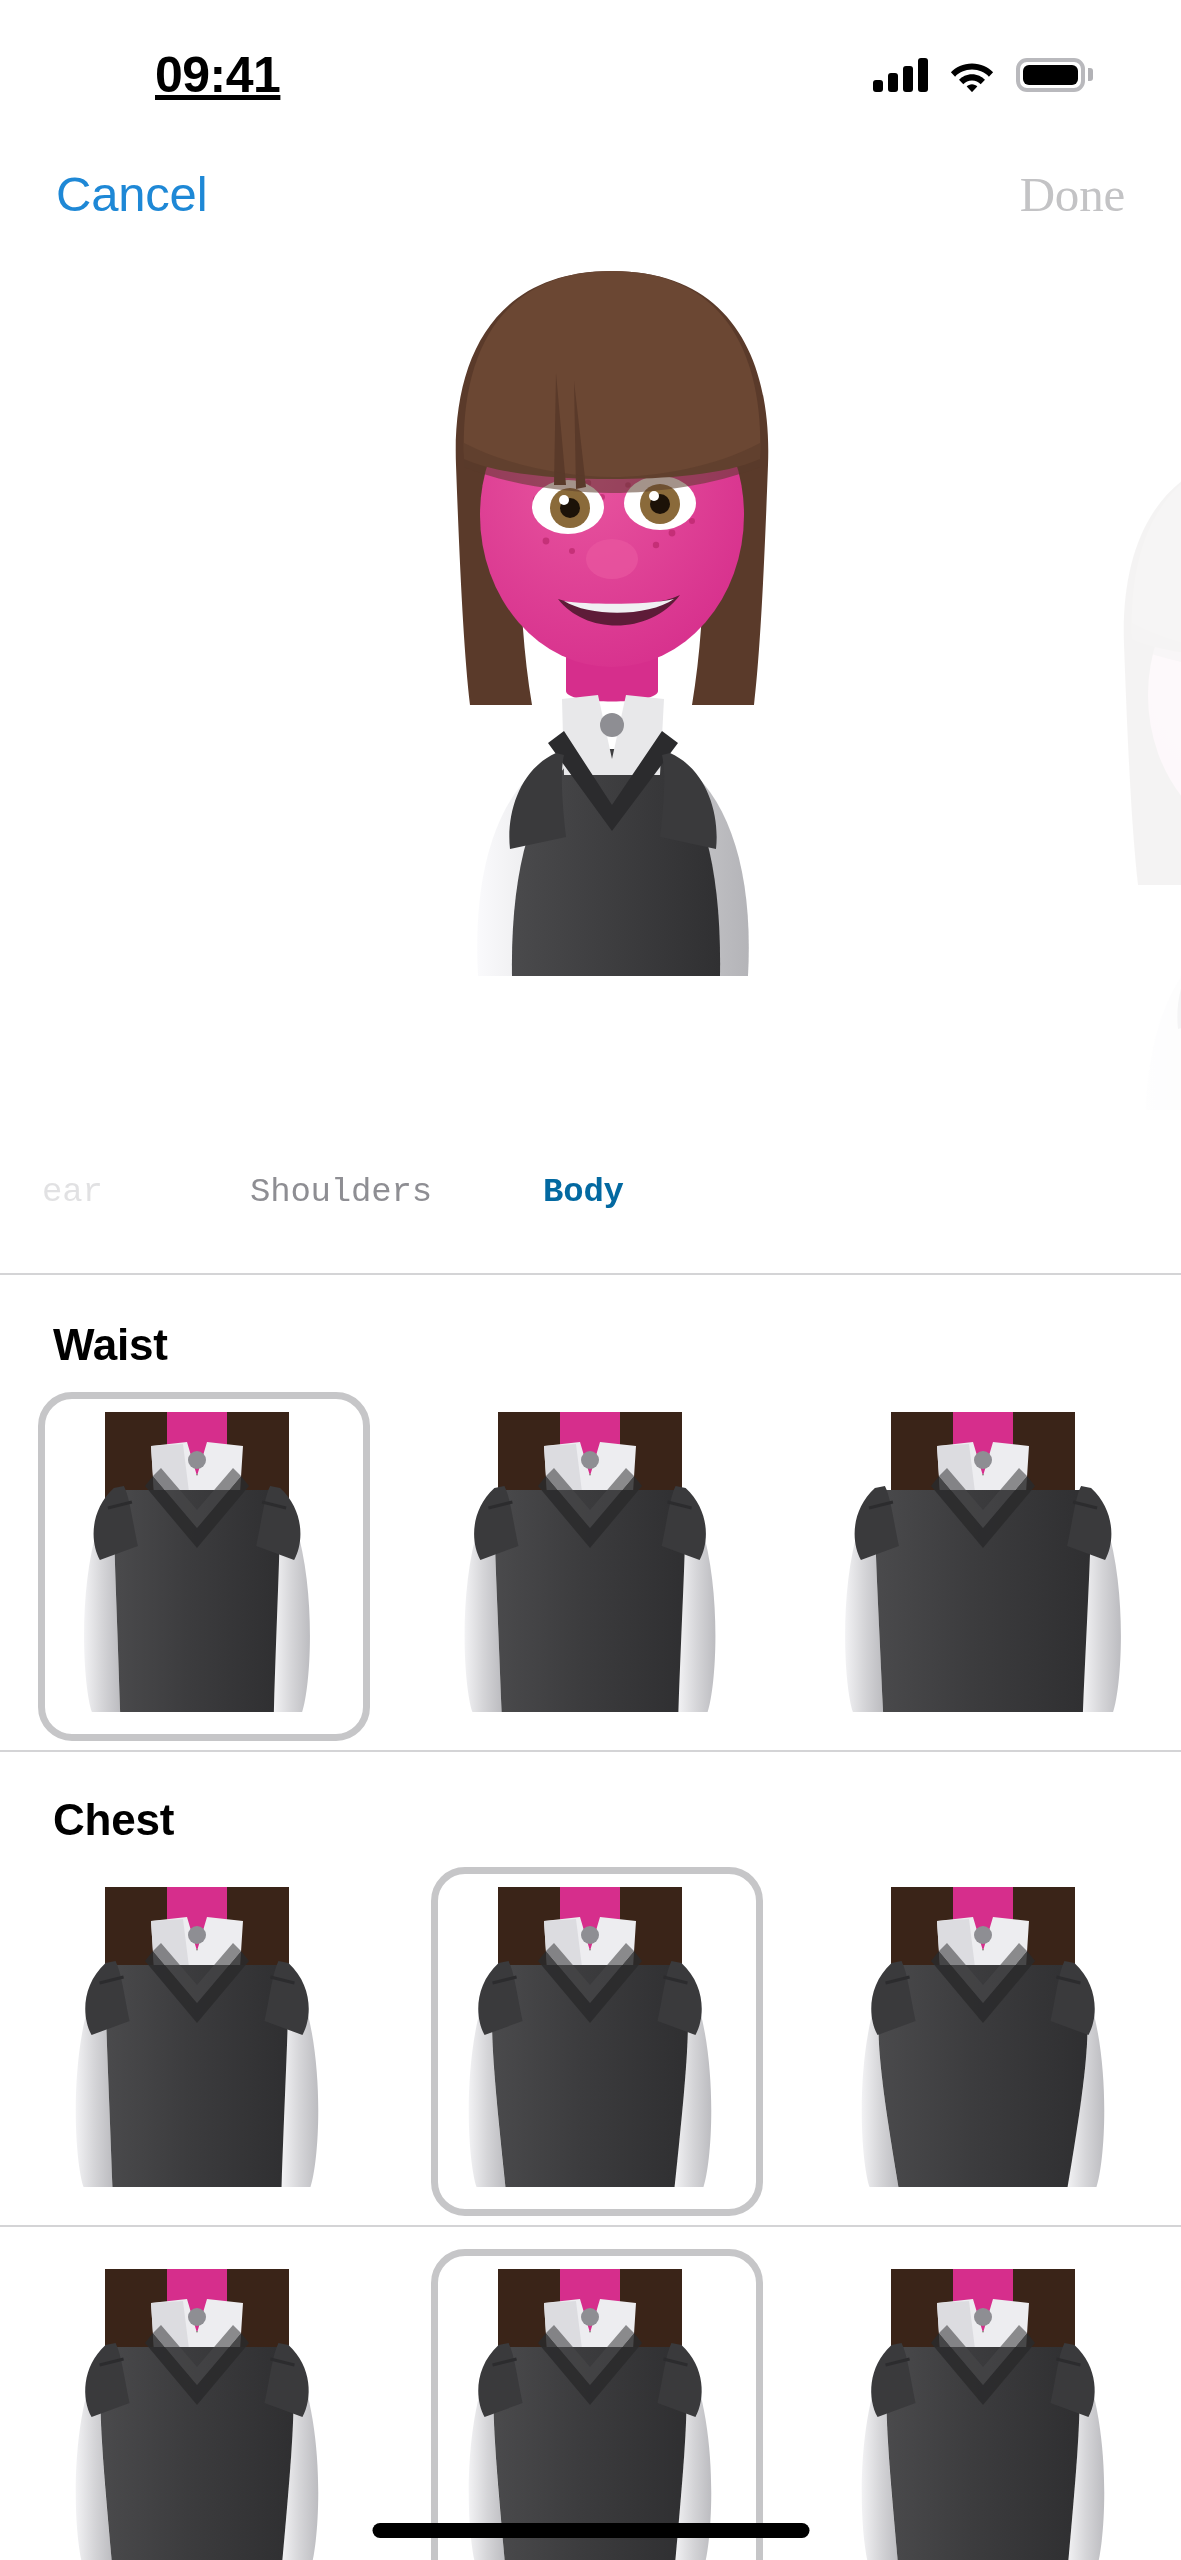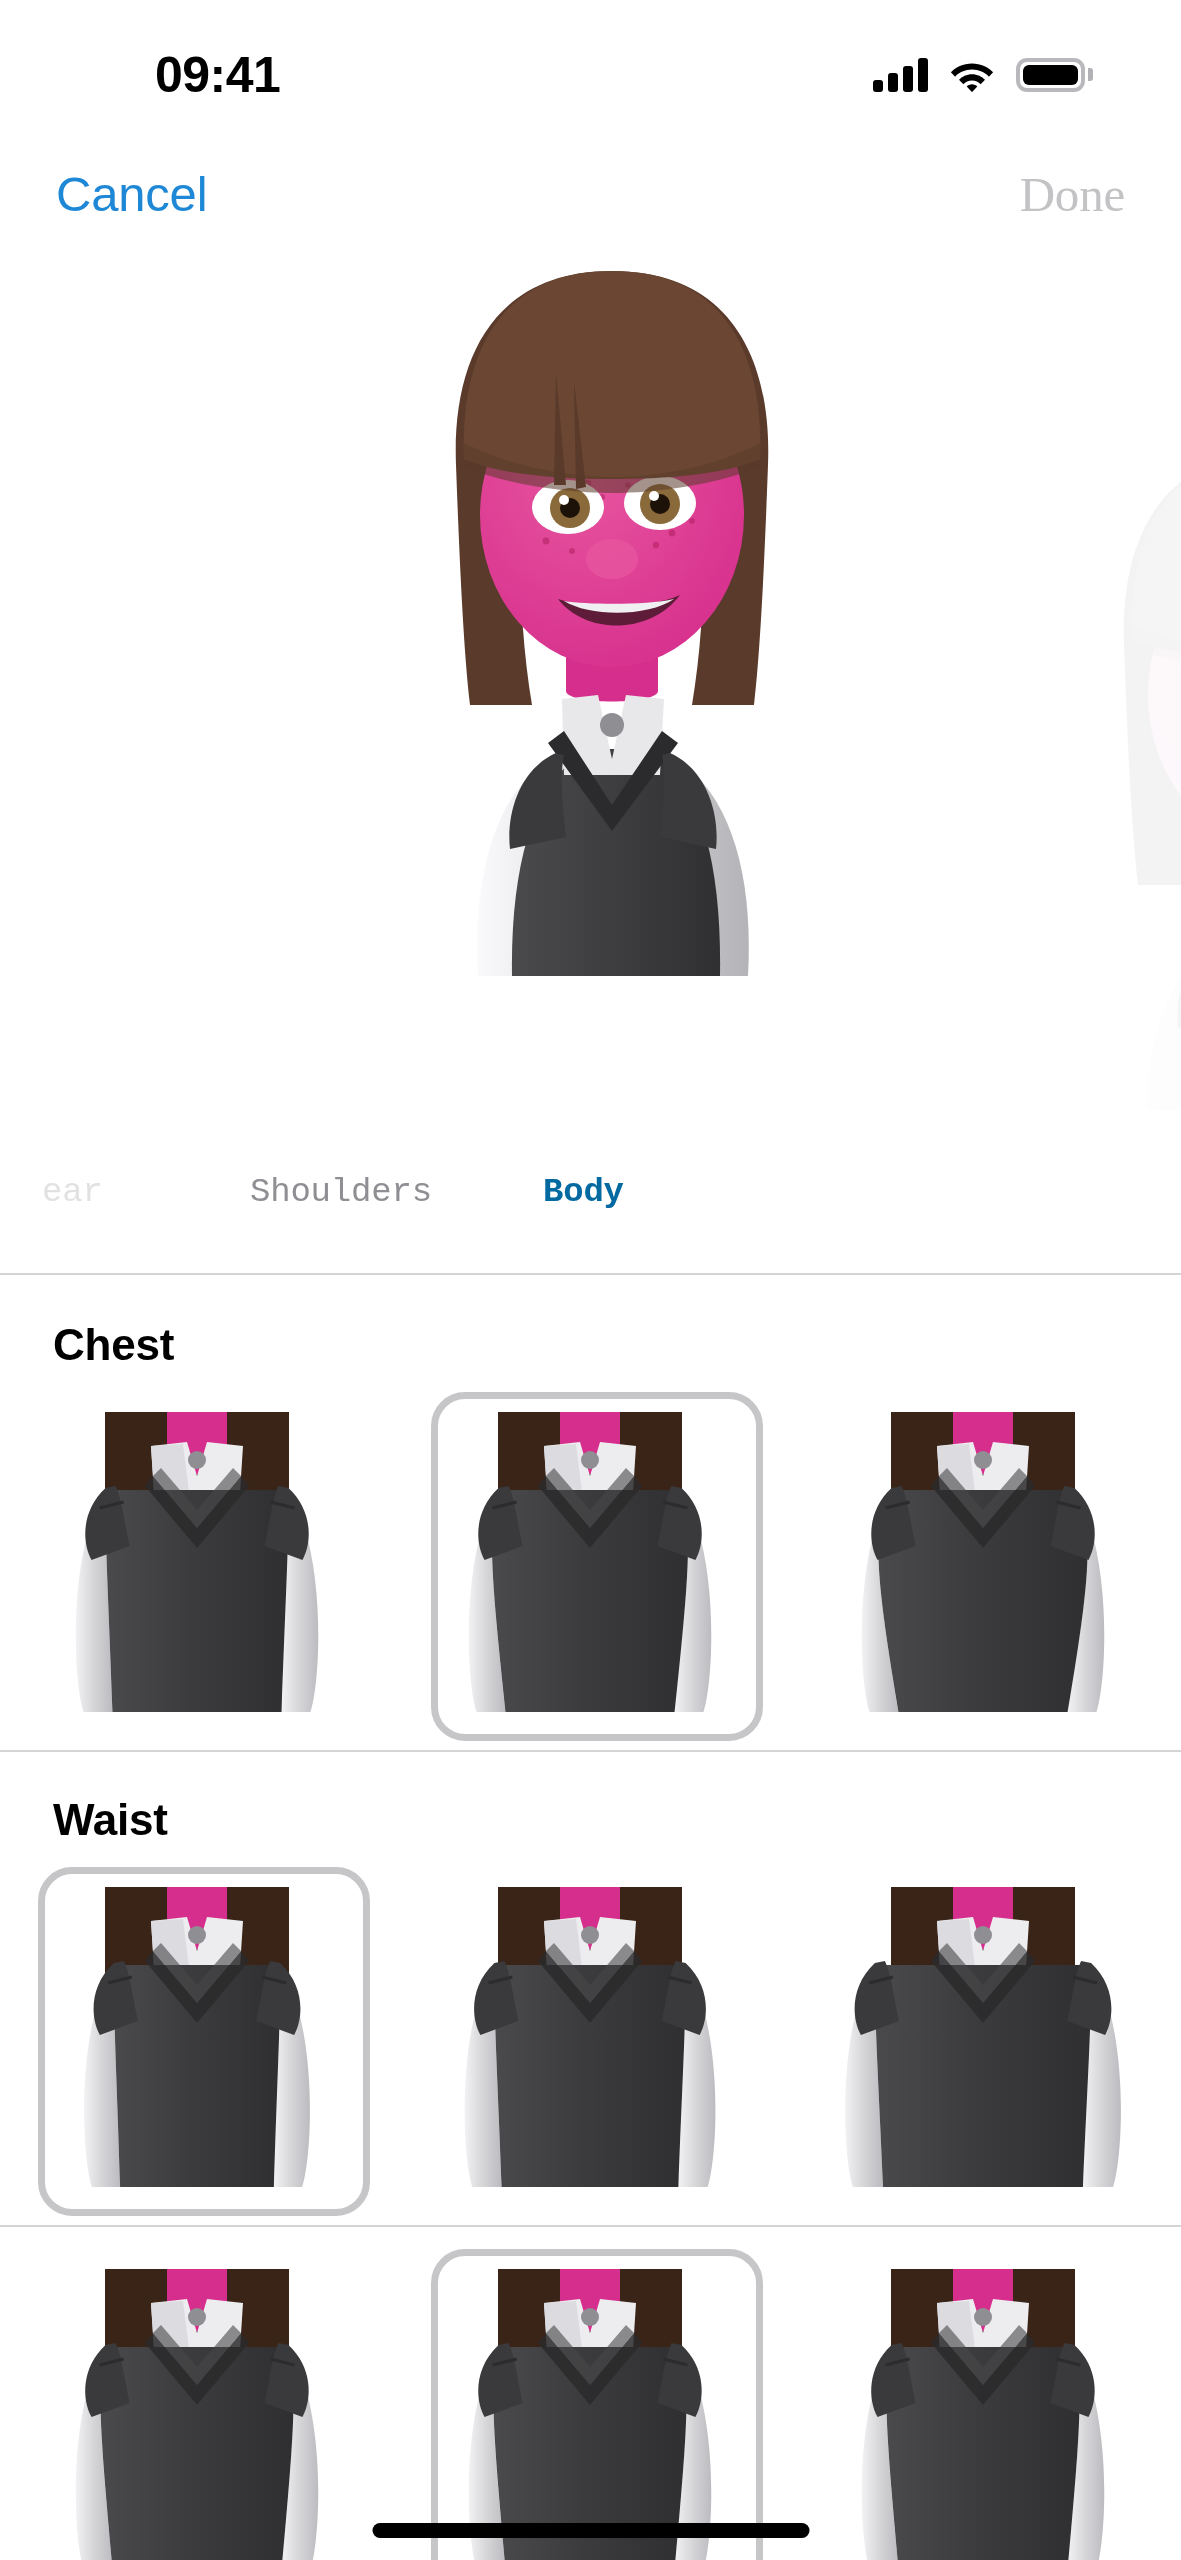--- a/index.html
+++ b/index.html
@@ -23,20 +23,21 @@
   
   .status-bar {
     position: absolute;
     top: 0; left: 0;
     width: 1181px;
     height: 135px;
     display: flex;
     align-items: center;
     justify-content: space-between;
     padding: 0 88px 0 0;
+    text-decoration: underline;
   }
   .status-time {
     margin-left: 155px;
     font-size: 50px;
     font-weight: 700;
     letter-spacing: -0.5px;
     color: #000000;
     line-height: 1;
     margin-top: 14px;
   }
@@ -409,20 +410,137 @@
   </div>
 
   <div class="tab-bar">
     <button class="tab tab-faded">ear</button>
     <button class="tab tab-inactive">Shoulders</button>
     <button class="tab tab-active">Body</button>
   </div>
 
   <div class="sections">
       <div class="section">
+        <div class="section-title">Waist</div>
+        <div class="option-row">
+          <button class="option-cell selected">
+<svg class="thumb" viewBox="0 0 280 300" preserveAspectRatio="xMidYMax meet">
+  <defs>
+    <linearGradient id="vg0.780" x1="0" y1="0" x2="1" y2="0">
+      <stop offset="0" stop-color="#4a4a4c"></stop>
+      <stop offset="0.45" stop-color="#3c3c3e"></stop>
+      <stop offset="1" stop-color="#2f2f31"></stop>
+    </linearGradient>
+    <linearGradient id="ag0.780" x1="0" y1="0" x2="1" y2="0">
+      <stop offset="0" stop-color="#f2f2f4"></stop>
+      <stop offset="0.5" stop-color="#d5d5d8"></stop>
+      <stop offset="1" stop-color="#bcbcc0"></stop>
+    </linearGradient>
+  </defs>
+
+  <rect x="48" y="0" width="184" height="86" fill="#3a2418"></rect>
+
+  <rect x="110" y="0" width="60" height="62" fill="#d62e8c"></rect>
+
+  <path d="M 94 34 L 130 30 L 140 64 L 150 30 L 186 34 L 182 96 L 98 96 Z" fill="#ededf0"></path>
+  <path d="M 94 34 L 126 32 L 134 96 L 98 96 Z" fill="#dcdce0"></path>
+  <circle cx="140" cy="48" r="9" fill="#8e8e93"></circle>
+
+  <path d="M 52.879999999999995 84 C 18.879999999999995 150, 24.879999999999995 270, 34.879999999999995 300 L 63.120000000000005 300 C 58.879999999999995 160, 54.879999999999995 110, 58.879999999999995 84 Z" fill="url(#ag0.780)"></path>
+  <path d="M 227.12 84 C 261.12 150, 255.12 270, 245.12 300 L 216.88 300 C 221.12 160, 225.12 110, 221.12 84 Z" fill="url(#ag0.780)"></path>
+
+  <path d="M 58.879999999999995 78 C 54.879999999999995 110, 58.879999999999995 160, 63.120000000000005 300 L 216.88 300 C 221.12 160, 225.12 110, 221.12 78 Z" fill="url(#vg0.780)"></path>
+
+  <path d="M 88 74 L 140 136 L 192 74 L 184 64 L 140 116 L 96 64 Z" fill="#2a2a2c" opacity="0.85"></path>
+  <path d="M 96 64 L 140 116 L 184 64 L 176 56 L 140 98 L 104 56 Z" fill="#48484a" opacity="0.6"></path>
+
+  <path d="M 56.879999999999995 76 C 32.879999999999995 98, 32.879999999999995 130, 42.879999999999995 148 L 80.88 134 C 74.88 106, 72.88 86, 66.88 74 Z" fill="#3a3a3c"></path>
+  <path d="M 223.12 76 C 247.12 98, 247.12 130, 237.12 148 L 199.12 134 C 205.12 106, 207.12 86, 213.12 74 Z" fill="#3a3a3c"></path>
+  <path d="M 50.879999999999995 96 L 74.88 90" stroke="#2c2c2e" stroke-width="3" fill="none"></path>
+  <path d="M 229.12 96 L 205.12 90" stroke="#2c2c2e" stroke-width="3" fill="none"></path>
+</svg>
+          </button>
+          <button class="option-cell">
+<svg class="thumb" viewBox="0 0 280 300" preserveAspectRatio="xMidYMax meet">
+  <defs>
+    <linearGradient id="vg0.90" x1="0" y1="0" x2="1" y2="0">
+      <stop offset="0" stop-color="#4a4a4c"></stop>
+      <stop offset="0.45" stop-color="#3c3c3e"></stop>
+      <stop offset="1" stop-color="#2f2f31"></stop>
+    </linearGradient>
+    <linearGradient id="ag0.90" x1="0" y1="0" x2="1" y2="0">
+      <stop offset="0" stop-color="#f2f2f4"></stop>
+      <stop offset="0.5" stop-color="#d5d5d8"></stop>
+      <stop offset="1" stop-color="#bcbcc0"></stop>
+    </linearGradient>
+  </defs>
+
+  <rect x="48" y="0" width="184" height="86" fill="#3a2418"></rect>
+
+  <rect x="110" y="0" width="60" height="62" fill="#d62e8c"></rect>
+
+  <path d="M 94 34 L 130 30 L 140 64 L 150 30 L 186 34 L 182 96 L 98 96 Z" fill="#ededf0"></path>
+  <path d="M 94 34 L 126 32 L 134 96 L 98 96 Z" fill="#dcdce0"></path>
+  <circle cx="140" cy="48" r="9" fill="#8e8e93"></circle>
+
+  <path d="M 40.39999999999999 84 C 6.3999999999999915 150, 12.399999999999991 270, 22.39999999999999 300 L 51.599999999999994 300 C 46.39999999999999 160, 42.39999999999999 110, 46.39999999999999 84 Z" fill="url(#ag0.90)"></path>
+  <path d="M 239.60000000000002 84 C 273.6 150, 267.6 270, 257.6 300 L 228.4 300 C 233.60000000000002 160, 237.60000000000002 110, 233.60000000000002 84 Z" fill="url(#ag0.90)"></path>
+
+  <path d="M 46.39999999999999 78 C 42.39999999999999 110, 46.39999999999999 160, 51.599999999999994 300 L 228.4 300 C 233.60000000000002 160, 237.60000000000002 110, 233.60000000000002 78 Z" fill="url(#vg0.90)"></path>
+
+  <path d="M 88 74 L 140 136 L 192 74 L 184 64 L 140 116 L 96 64 Z" fill="#2a2a2c" opacity="0.85"></path>
+  <path d="M 96 64 L 140 116 L 184 64 L 176 56 L 140 98 L 104 56 Z" fill="#48484a" opacity="0.6"></path>
+
+  <path d="M 44.39999999999999 76 C 20.39999999999999 98, 20.39999999999999 130, 30.39999999999999 148 L 68.39999999999999 134 C 62.39999999999999 106, 60.39999999999999 86, 54.39999999999999 74 Z" fill="#3a3a3c"></path>
+  <path d="M 235.60000000000002 76 C 259.6 98, 259.6 130, 249.60000000000002 148 L 211.60000000000002 134 C 217.60000000000002 106, 219.60000000000002 86, 225.60000000000002 74 Z" fill="#3a3a3c"></path>
+  <path d="M 38.39999999999999 96 L 62.39999999999999 90" stroke="#2c2c2e" stroke-width="3" fill="none"></path>
+  <path d="M 241.60000000000002 96 L 217.60000000000002 90" stroke="#2c2c2e" stroke-width="3" fill="none"></path>
+</svg>
+          </button>
+          <button class="option-cell">
+<svg class="thumb" viewBox="0 0 280 300" preserveAspectRatio="xMidYMax meet">
+  <defs>
+    <linearGradient id="vg1.020" x1="0" y1="0" x2="1" y2="0">
+      <stop offset="0" stop-color="#4a4a4c"></stop>
+      <stop offset="0.45" stop-color="#3c3c3e"></stop>
+      <stop offset="1" stop-color="#2f2f31"></stop>
+    </linearGradient>
+    <linearGradient id="ag1.020" x1="0" y1="0" x2="1" y2="0">
+      <stop offset="0" stop-color="#f2f2f4"></stop>
+      <stop offset="0.5" stop-color="#d5d5d8"></stop>
+      <stop offset="1" stop-color="#bcbcc0"></stop>
+    </linearGradient>
+  </defs>
+
+  <rect x="48" y="0" width="184" height="86" fill="#3a2418"></rect>
+
+  <rect x="110" y="0" width="60" height="62" fill="#d62e8c"></rect>
+
+  <path d="M 94 34 L 130 30 L 140 64 L 150 30 L 186 34 L 182 96 L 98 96 Z" fill="#ededf0"></path>
+  <path d="M 94 34 L 126 32 L 134 96 L 98 96 Z" fill="#dcdce0"></path>
+  <circle cx="140" cy="48" r="9" fill="#8e8e93"></circle>
+
+  <path d="M 27.92 84 C -6.079999999999998 150, -0.0799999999999983 270, 9.920000000000002 300 L 40.08 300 C 33.92 160, 29.92 110, 33.92 84 Z" fill="url(#ag1.020)"></path>
+  <path d="M 252.07999999999998 84 C 286.08 150, 280.08 270, 270.08 300 L 239.92000000000002 300 C 246.07999999999998 160, 250.07999999999998 110, 246.07999999999998 84 Z" fill="url(#ag1.020)"></path>
+
+  <path d="M 33.92 78 C 29.92 110, 33.92 160, 40.08 300 L 239.92000000000002 300 C 246.07999999999998 160, 250.07999999999998 110, 246.07999999999998 78 Z" fill="url(#vg1.020)"></path>
+
+  <path d="M 88 74 L 140 136 L 192 74 L 184 64 L 140 116 L 96 64 Z" fill="#2a2a2c" opacity="0.85"></path>
+  <path d="M 96 64 L 140 116 L 184 64 L 176 56 L 140 98 L 104 56 Z" fill="#48484a" opacity="0.6"></path>
+
+  <path d="M 31.92 76 C 7.920000000000002 98, 7.920000000000002 130, 17.92 148 L 55.92 134 C 49.92 106, 47.92 86, 41.92 74 Z" fill="#3a3a3c"></path>
+  <path d="M 248.07999999999998 76 C 272.08 98, 272.08 130, 262.08 148 L 224.07999999999998 134 C 230.07999999999998 106, 232.07999999999998 86, 238.07999999999998 74 Z" fill="#3a3a3c"></path>
+  <path d="M 25.92 96 L 49.92 90" stroke="#2c2c2e" stroke-width="3" fill="none"></path>
+  <path d="M 254.07999999999998 96 L 230.07999999999998 90" stroke="#2c2c2e" stroke-width="3" fill="none"></path>
+</svg>
+          </button>
+        </div>
+        <div class="section-divider"></div>
+      </div>
+      <div class="section">
         <div class="section-title">Chest</div>
         <div class="option-row">
           <button class="option-cell">
 <svg class="thumb" viewBox="0 0 280 300" preserveAspectRatio="xMidYMax meet">
   <defs>
     <linearGradient id="vg0.860" x1="0" y1="0" x2="1" y2="0">
       <stop offset="0" stop-color="#4a4a4c"></stop>
       <stop offset="0.45" stop-color="#3c3c3e"></stop>
       <stop offset="1" stop-color="#2f2f31"></stop>
     </linearGradient>
@@ -520,137 +638,20 @@
 
   <path d="M 50.56 78 C 27.840000000000003 110, 31.840000000000003 160, 55.44 300 L 224.56 300 C 248.16 160, 252.16 110, 229.44 78 Z" fill="url(#vg0.860.72)"></path>
 
   <path d="M 88 74 L 140 136 L 192 74 L 184 64 L 140 116 L 96 64 Z" fill="#2a2a2c" opacity="0.85"></path>
   <path d="M 96 64 L 140 116 L 184 64 L 176 56 L 140 98 L 104 56 Z" fill="#48484a" opacity="0.6"></path>
 
   <path d="M 48.56 76 C 24.560000000000002 98, 24.560000000000002 130, 34.56 148 L 72.56 134 C 66.56 106, 64.56 86, 58.56 74 Z" fill="#3a3a3c"></path>
   <path d="M 231.44 76 C 255.44 98, 255.44 130, 245.44 148 L 207.44 134 C 213.44 106, 215.44 86, 221.44 74 Z" fill="#3a3a3c"></path>
   <path d="M 42.56 96 L 66.56 90" stroke="#2c2c2e" stroke-width="3" fill="none"></path>
   <path d="M 237.44 96 L 213.44 90" stroke="#2c2c2e" stroke-width="3" fill="none"></path>
-</svg>
-          </button>
-        </div>
-        <div class="section-divider"></div>
-      </div>
-      <div class="section">
-        <div class="section-title">Waist</div>
-        <div class="option-row">
-          <button class="option-cell selected">
-<svg class="thumb" viewBox="0 0 280 300" preserveAspectRatio="xMidYMax meet">
-  <defs>
-    <linearGradient id="vg0.780" x1="0" y1="0" x2="1" y2="0">
-      <stop offset="0" stop-color="#4a4a4c"></stop>
-      <stop offset="0.45" stop-color="#3c3c3e"></stop>
-      <stop offset="1" stop-color="#2f2f31"></stop>
-    </linearGradient>
-    <linearGradient id="ag0.780" x1="0" y1="0" x2="1" y2="0">
-      <stop offset="0" stop-color="#f2f2f4"></stop>
-      <stop offset="0.5" stop-color="#d5d5d8"></stop>
-      <stop offset="1" stop-color="#bcbcc0"></stop>
-    </linearGradient>
-  </defs>
-
-  <rect x="48" y="0" width="184" height="86" fill="#3a2418"></rect>
-
-  <rect x="110" y="0" width="60" height="62" fill="#d62e8c"></rect>
-
-  <path d="M 94 34 L 130 30 L 140 64 L 150 30 L 186 34 L 182 96 L 98 96 Z" fill="#ededf0"></path>
-  <path d="M 94 34 L 126 32 L 134 96 L 98 96 Z" fill="#dcdce0"></path>
-  <circle cx="140" cy="48" r="9" fill="#8e8e93"></circle>
-
-  <path d="M 52.879999999999995 84 C 18.879999999999995 150, 24.879999999999995 270, 34.879999999999995 300 L 63.120000000000005 300 C 58.879999999999995 160, 54.879999999999995 110, 58.879999999999995 84 Z" fill="url(#ag0.780)"></path>
-  <path d="M 227.12 84 C 261.12 150, 255.12 270, 245.12 300 L 216.88 300 C 221.12 160, 225.12 110, 221.12 84 Z" fill="url(#ag0.780)"></path>
-
-  <path d="M 58.879999999999995 78 C 54.879999999999995 110, 58.879999999999995 160, 63.120000000000005 300 L 216.88 300 C 221.12 160, 225.12 110, 221.12 78 Z" fill="url(#vg0.780)"></path>
-
-  <path d="M 88 74 L 140 136 L 192 74 L 184 64 L 140 116 L 96 64 Z" fill="#2a2a2c" opacity="0.85"></path>
-  <path d="M 96 64 L 140 116 L 184 64 L 176 56 L 140 98 L 104 56 Z" fill="#48484a" opacity="0.6"></path>
-
-  <path d="M 56.879999999999995 76 C 32.879999999999995 98, 32.879999999999995 130, 42.879999999999995 148 L 80.88 134 C 74.88 106, 72.88 86, 66.88 74 Z" fill="#3a3a3c"></path>
-  <path d="M 223.12 76 C 247.12 98, 247.12 130, 237.12 148 L 199.12 134 C 205.12 106, 207.12 86, 213.12 74 Z" fill="#3a3a3c"></path>
-  <path d="M 50.879999999999995 96 L 74.88 90" stroke="#2c2c2e" stroke-width="3" fill="none"></path>
-  <path d="M 229.12 96 L 205.12 90" stroke="#2c2c2e" stroke-width="3" fill="none"></path>
-</svg>
-          </button>
-          <button class="option-cell">
-<svg class="thumb" viewBox="0 0 280 300" preserveAspectRatio="xMidYMax meet">
-  <defs>
-    <linearGradient id="vg0.90" x1="0" y1="0" x2="1" y2="0">
-      <stop offset="0" stop-color="#4a4a4c"></stop>
-      <stop offset="0.45" stop-color="#3c3c3e"></stop>
-      <stop offset="1" stop-color="#2f2f31"></stop>
-    </linearGradient>
-    <linearGradient id="ag0.90" x1="0" y1="0" x2="1" y2="0">
-      <stop offset="0" stop-color="#f2f2f4"></stop>
-      <stop offset="0.5" stop-color="#d5d5d8"></stop>
-      <stop offset="1" stop-color="#bcbcc0"></stop>
-    </linearGradient>
-  </defs>
-
-  <rect x="48" y="0" width="184" height="86" fill="#3a2418"></rect>
-
-  <rect x="110" y="0" width="60" height="62" fill="#d62e8c"></rect>
-
-  <path d="M 94 34 L 130 30 L 140 64 L 150 30 L 186 34 L 182 96 L 98 96 Z" fill="#ededf0"></path>
-  <path d="M 94 34 L 126 32 L 134 96 L 98 96 Z" fill="#dcdce0"></path>
-  <circle cx="140" cy="48" r="9" fill="#8e8e93"></circle>
-
-  <path d="M 40.39999999999999 84 C 6.3999999999999915 150, 12.399999999999991 270, 22.39999999999999 300 L 51.599999999999994 300 C 46.39999999999999 160, 42.39999999999999 110, 46.39999999999999 84 Z" fill="url(#ag0.90)"></path>
-  <path d="M 239.60000000000002 84 C 273.6 150, 267.6 270, 257.6 300 L 228.4 300 C 233.60000000000002 160, 237.60000000000002 110, 233.60000000000002 84 Z" fill="url(#ag0.90)"></path>
-
-  <path d="M 46.39999999999999 78 C 42.39999999999999 110, 46.39999999999999 160, 51.599999999999994 300 L 228.4 300 C 233.60000000000002 160, 237.60000000000002 110, 233.60000000000002 78 Z" fill="url(#vg0.90)"></path>
-
-  <path d="M 88 74 L 140 136 L 192 74 L 184 64 L 140 116 L 96 64 Z" fill="#2a2a2c" opacity="0.85"></path>
-  <path d="M 96 64 L 140 116 L 184 64 L 176 56 L 140 98 L 104 56 Z" fill="#48484a" opacity="0.6"></path>
-
-  <path d="M 44.39999999999999 76 C 20.39999999999999 98, 20.39999999999999 130, 30.39999999999999 148 L 68.39999999999999 134 C 62.39999999999999 106, 60.39999999999999 86, 54.39999999999999 74 Z" fill="#3a3a3c"></path>
-  <path d="M 235.60000000000002 76 C 259.6 98, 259.6 130, 249.60000000000002 148 L 211.60000000000002 134 C 217.60000000000002 106, 219.60000000000002 86, 225.60000000000002 74 Z" fill="#3a3a3c"></path>
-  <path d="M 38.39999999999999 96 L 62.39999999999999 90" stroke="#2c2c2e" stroke-width="3" fill="none"></path>
-  <path d="M 241.60000000000002 96 L 217.60000000000002 90" stroke="#2c2c2e" stroke-width="3" fill="none"></path>
-</svg>
-          </button>
-          <button class="option-cell">
-<svg class="thumb" viewBox="0 0 280 300" preserveAspectRatio="xMidYMax meet">
-  <defs>
-    <linearGradient id="vg1.020" x1="0" y1="0" x2="1" y2="0">
-      <stop offset="0" stop-color="#4a4a4c"></stop>
-      <stop offset="0.45" stop-color="#3c3c3e"></stop>
-      <stop offset="1" stop-color="#2f2f31"></stop>
-    </linearGradient>
-    <linearGradient id="ag1.020" x1="0" y1="0" x2="1" y2="0">
-      <stop offset="0" stop-color="#f2f2f4"></stop>
-      <stop offset="0.5" stop-color="#d5d5d8"></stop>
-      <stop offset="1" stop-color="#bcbcc0"></stop>
-    </linearGradient>
-  </defs>
-
-  <rect x="48" y="0" width="184" height="86" fill="#3a2418"></rect>
-
-  <rect x="110" y="0" width="60" height="62" fill="#d62e8c"></rect>
-
-  <path d="M 94 34 L 130 30 L 140 64 L 150 30 L 186 34 L 182 96 L 98 96 Z" fill="#ededf0"></path>
-  <path d="M 94 34 L 126 32 L 134 96 L 98 96 Z" fill="#dcdce0"></path>
-  <circle cx="140" cy="48" r="9" fill="#8e8e93"></circle>
-
-  <path d="M 27.92 84 C -6.079999999999998 150, -0.0799999999999983 270, 9.920000000000002 300 L 40.08 300 C 33.92 160, 29.92 110, 33.92 84 Z" fill="url(#ag1.020)"></path>
-  <path d="M 252.07999999999998 84 C 286.08 150, 280.08 270, 270.08 300 L 239.92000000000002 300 C 246.07999999999998 160, 250.07999999999998 110, 246.07999999999998 84 Z" fill="url(#ag1.020)"></path>
-
-  <path d="M 33.92 78 C 29.92 110, 33.92 160, 40.08 300 L 239.92000000000002 300 C 246.07999999999998 160, 250.07999999999998 110, 246.07999999999998 78 Z" fill="url(#vg1.020)"></path>
-
-  <path d="M 88 74 L 140 136 L 192 74 L 184 64 L 140 116 L 96 64 Z" fill="#2a2a2c" opacity="0.85"></path>
-  <path d="M 96 64 L 140 116 L 184 64 L 176 56 L 140 98 L 104 56 Z" fill="#48484a" opacity="0.6"></path>
-
-  <path d="M 31.92 76 C 7.920000000000002 98, 7.920000000000002 130, 17.92 148 L 55.92 134 C 49.92 106, 47.92 86, 41.92 74 Z" fill="#3a3a3c"></path>
-  <path d="M 248.07999999999998 76 C 272.08 98, 272.08 130, 262.08 148 L 224.07999999999998 134 C 230.07999999999998 106, 232.07999999999998 86, 238.07999999999998 74 Z" fill="#3a3a3c"></path>
-  <path d="M 25.92 96 L 49.92 90" stroke="#2c2c2e" stroke-width="3" fill="none"></path>
-  <path d="M 254.07999999999998 96 L 230.07999999999998 90" stroke="#2c2c2e" stroke-width="3" fill="none"></path>
 </svg>
           </button>
         </div>
         <div class="section-divider"></div>
       </div>
       <div class="section">
         <div class="option-row">
           <button class="option-cell">
 <svg class="thumb" viewBox="0 0 280 300" preserveAspectRatio="xMidYMax meet">
   <defs>

